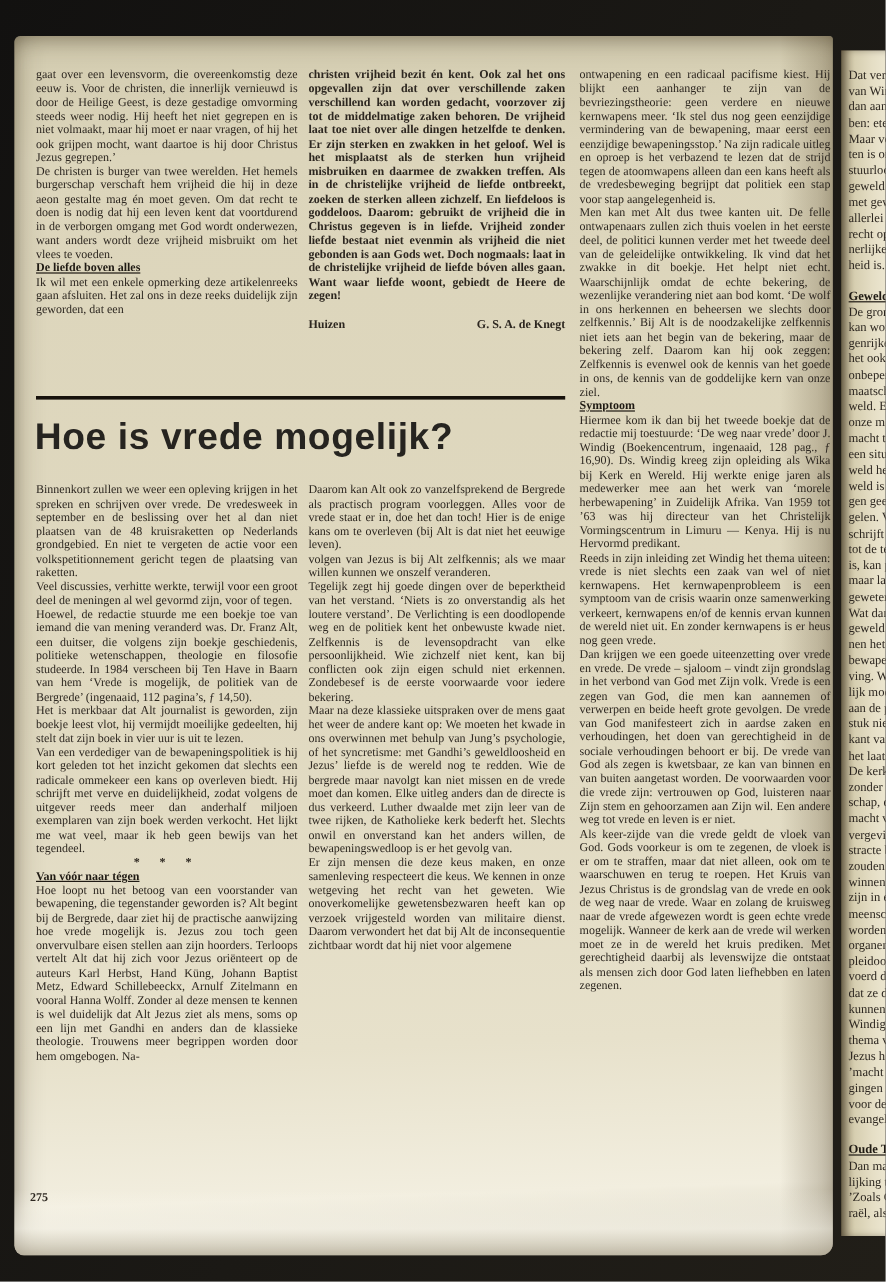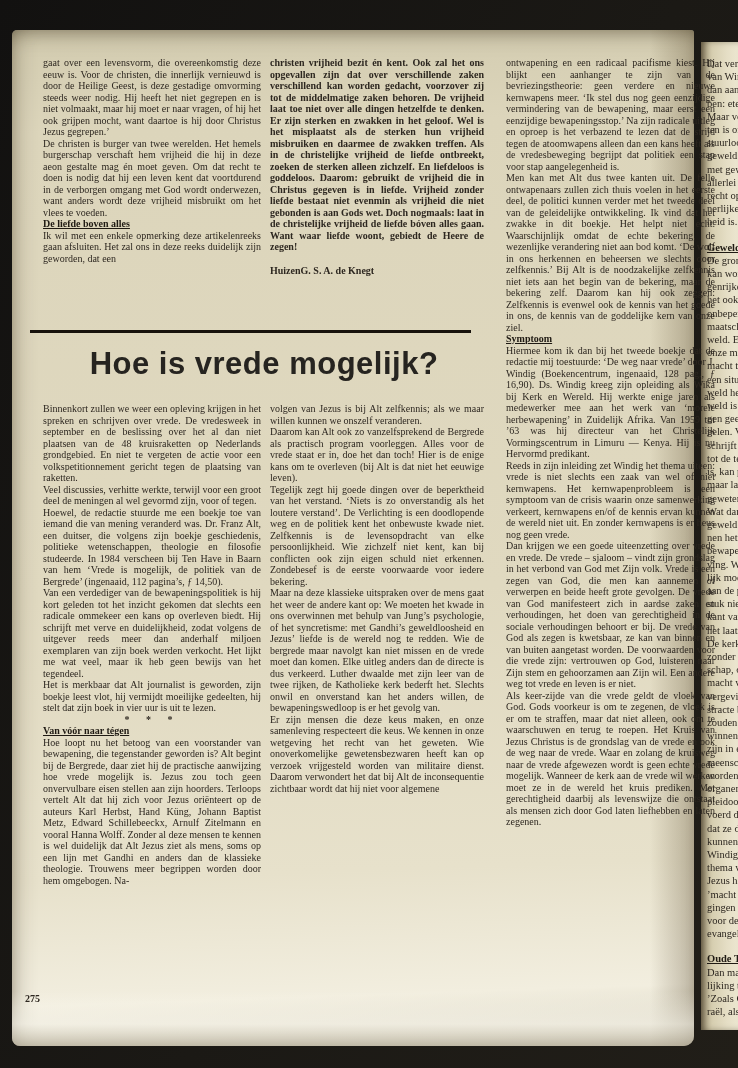--- a/index.html
+++ b/index.html
@@ -27,37 +27,36 @@
     border-radius:0 0 10px 8px;
   }
   .page-next {
     position:absolute; left:701px; top:42px; width:37px; height:988px;
     background: linear-gradient(to right, #b4a888 0%, #d6ceb0 30%, #e5dec5 70%, #ece6d0 100%);
     box-shadow: inset 5px 0 7px -2px rgba(30,22,8,0.6);
   }
   .txt {
     position:absolute; color:#2d2720; font-size:10px; line-height:11.5px;
     text-align:justify;
-    margin-left:13px;
   }
   .txt p { margin:0; }
   .subhead { font-weight:bold; color:#1f1a13; margin-top:11px;text-decoration:underline; }
-  .sig-row { display:flex; justify-content:flex-start; margin-top:12px; }
+  .sig-row { display:flex; justify-content:space-between; margin-top:12px; }
   .sig-name { text-align:right; }
   .rule { position:absolute; left:30px; top:330px; width:441px; height:3px; background:#17120c; }
   .article-title {
     position:absolute; left:29px; top:346px; width:470px;
     font-family:"Liberation Sans", sans-serif; font-size:31px; font-weight:bold;
-    letter-spacing:0.5px; color:#262420; white-space:nowrap;text-align:center;
+    letter-spacing:0.5px; color:#262420; white-space:nowrap;
   }
   #top-col1 { left:30px; top:57px; width:218px; }
   #top-col2 { left:257px; top:57px; width:214px;font-weight:bold; }
   #art-col1 { left:30px; top:403px; width:218px; }
   #art-col2 { left:257px; top:403px; width:214px; }
-  #art-col3 { left:493px; top:57px; width:209px; }
+  #art-col3 { left:483px; top:57px; width:209px; }
   .divider { text-align:center; letter-spacing:7px; margin:9px 0 8px; font-weight:bold; }
   .page-num { position:absolute; left:25px; top:993px; font-size:10px; font-weight:bold; color:#2d2720; }
   #next-col {
     position:absolute; left:707px; top:57px; width:45px; height:960px; overflow:hidden;
     color:#2d2720; font-size:10.5px; line-height:13.2px;
   }
   .frag { white-space:pre; margin:0; }
   #next-col .subhead { margin-top:12px; margin-bottom:0; }
 </style>
 </head>
@@ -85,30 +84,30 @@
 </div>
 
 <div class="rule"></div>
 
 <h1 class="article-title" style="margin:0;">Hoe is vrede mogelijk?</h1>
 
 <div class="txt" id="art-col1">
   <p>Binnenkort zullen we weer een opleving krijgen in het spreken en schrijven over vrede. De vredesweek in september en de beslissing over het al dan niet plaatsen van de 48 kruisraketten op Nederlands grondgebied. En niet te vergeten de actie voor een volkspetitionnement gericht tegen de plaatsing van raketten.</p>
   <p>Veel discussies, verhitte werkte, terwijl voor een groot deel de meningen al wel gevormd zijn, voor of tegen.</p>
   <p>Hoewel, de redactie stuurde me een boekje toe van iemand die van mening veranderd was. Dr. Franz Alt, een duitser, die volgens zijn boekje geschiedenis, politieke wetenschappen, theologie en filosofie studeerde. In 1984 verscheen bij Ten Have in Baarn van hem ‘Vrede is mogelijk, de politiek van de Bergrede’ (ingenaaid, 112 pagina’s, ƒ 14,50).</p>
+  <p>Het is merkbaar dat Alt journalist is geworden, zijn boekje leest vlot, hij vermijdt moeilijke gedeelten, hij stelt dat zijn boek in vier uur is uit te lezen.</p>
   <p>Van een verdediger van de bewapeningspolitiek is hij kort geleden tot het inzicht gekomen dat slechts een radicale ommekeer een kans op overleven biedt. Hij schrijft met verve en duidelijkheid, zodat volgens de uitgever reeds meer dan anderhalf miljoen exemplaren van zijn boek werden verkocht. Het lijkt me wat veel, maar ik heb geen bewijs van het tegendeel.</p>
-  <p>Het is merkbaar dat Alt journalist is geworden, zijn boekje leest vlot, hij vermijdt moeilijke gedeelten, hij stelt dat zijn boek in vier uur is uit te lezen.</p>
   <p class="divider">* * *</p>
   <p class="subhead">Van vóór naar tégen</p>
   <p>Hoe loopt nu het betoog van een voorstander van bewapening, die tegenstander geworden is? Alt begint bij de Bergrede, daar ziet hij de practische aanwijzing hoe vrede mogelijk is. Jezus zou toch geen onvervulbare eisen stellen aan zijn hoorders. Terloops vertelt Alt dat hij zich voor Jezus oriënteert op de auteurs Karl Herbst, Hand Küng, Johann Baptist Metz, Edward Schillebeeckx, Arnulf Zitelmann en vooral Hanna Wolff. Zonder al deze mensen te kennen is wel duidelijk dat Alt Jezus ziet als mens, soms op een lijn met Gandhi en anders dan de klassieke theologie. Trouwens meer begrippen worden door hem omgebogen. Na-</p>
 </div>
 
 <div class="txt" id="art-col2">
+  <p>Daarom kan Alt ook zo vanzelfsprekend de Bergrede als practisch program voorleggen. Alles voor de vrede staat er in, doe het dan toch! Hier is de enige kans om te overleven (bij Alt is dat niet het eeuwige leven).</p>
   <p>volgen van Jezus is bij Alt zelfkennis; als we maar willen kunnen we onszelf veranderen.</p>
-  <p>Daarom kan Alt ook zo vanzelfsprekend de Bergrede als practisch program voorleggen. Alles voor de vrede staat er in, doe het dan toch! Hier is de enige kans om te overleven (bij Alt is dat niet het eeuwige leven).</p>
   <p>Tegelijk zegt hij goede dingen over de beperktheid van het verstand. ‘Niets is zo onverstandig als het loutere verstand’. De Verlichting is een doodlopende weg en de politiek kent het onbewuste kwade niet. Zelfkennis is de levensopdracht van elke persoonlijkheid. Wie zichzelf niet kent, kan bij conflicten ook zijn eigen schuld niet erkennen. Zondebesef is de eerste voorwaarde voor iedere bekering.</p>
   <p>Maar na deze klassieke uitspraken over de mens gaat het weer de andere kant op: We moeten het kwade in ons overwinnen met behulp van Jung’s psychologie, of het syncretisme: met Gandhi’s geweldloosheid en Jezus’ liefde is de wereld nog te redden. Wie de bergrede maar navolgt kan niet missen en de vrede moet dan komen. Elke uitleg anders dan de directe is dus verkeerd. Luther dwaalde met zijn leer van de twee rijken, de Katholieke kerk bederft het. Slechts onwil en onverstand kan het anders willen, de bewapeningswedloop is er het gevolg van.</p>
   <p>Er zijn mensen die deze keus maken, en onze samenleving respecteert die keus. We kennen in onze wetgeving het recht van het geweten. Wie onoverkomelijke gewetensbezwaren heeft kan op verzoek vrijgesteld worden van militaire dienst. Daarom verwondert het dat bij Alt de inconsequentie zichtbaar wordt dat hij niet voor algemene</p>
 </div>
 
 <div class="txt" id="art-col3">
   <p>ontwapening en een radicaal pacifisme kiest. Hij blijkt een aanhanger te zijn van de bevriezingstheorie: geen verdere en nieuwe kernwapens meer. ‘Ik stel dus nog geen eenzijdige vermindering van de bewapening, maar eerst een eenzijdige bewapeningsstop.’ Na zijn radicale uitleg en oproep is het verbazend te lezen dat de strijd tegen de atoomwapens alleen dan een kans heeft als de vredesbeweging begrijpt dat politiek een stap voor stap aangelegenheid is.</p>
   <p>Men kan met Alt dus twee kanten uit. De felle ontwapenaars zullen zich thuis voelen in het eerste deel, de politici kunnen verder met het tweede deel van de geleidelijke ontwikkeling. Ik vind dat het zwakke in dit boekje. Het helpt niet echt. Waarschijnlijk omdat de echte bekering, de wezenlijke verandering niet aan bod komt. ‘De wolf in ons herkennen en beheersen we slechts door zelfkennis.’ Bij Alt is de noodzakelijke zelfkennis niet iets aan het begin van de bekering, maar de bekering zelf. Daarom kan hij ook zeggen: Zelfkennis is evenwel ook de kennis van het goede in ons, de kennis van de goddelijke kern van onze ziel.</p>
   <p class="subhead">Symptoom</p>
   <p>Hiermee kom ik dan bij het tweede boekje dat de redactie mij toestuurde: ‘De weg naar vrede’ door J. Windig (Boekencentrum, ingenaaid, 128 pag., ƒ 16,90). Ds. Windig kreeg zijn opleiding als Wika bij Kerk en Wereld. Hij werkte enige jaren als medewerker mee aan het werk van ‘morele herbewapening’ in Zuidelijk Afrika. Van 1959 tot ’63 was hij directeur van het Christelijk Vormingscentrum in Limuru — Kenya. Hij is nu Hervormd predikant.</p>

